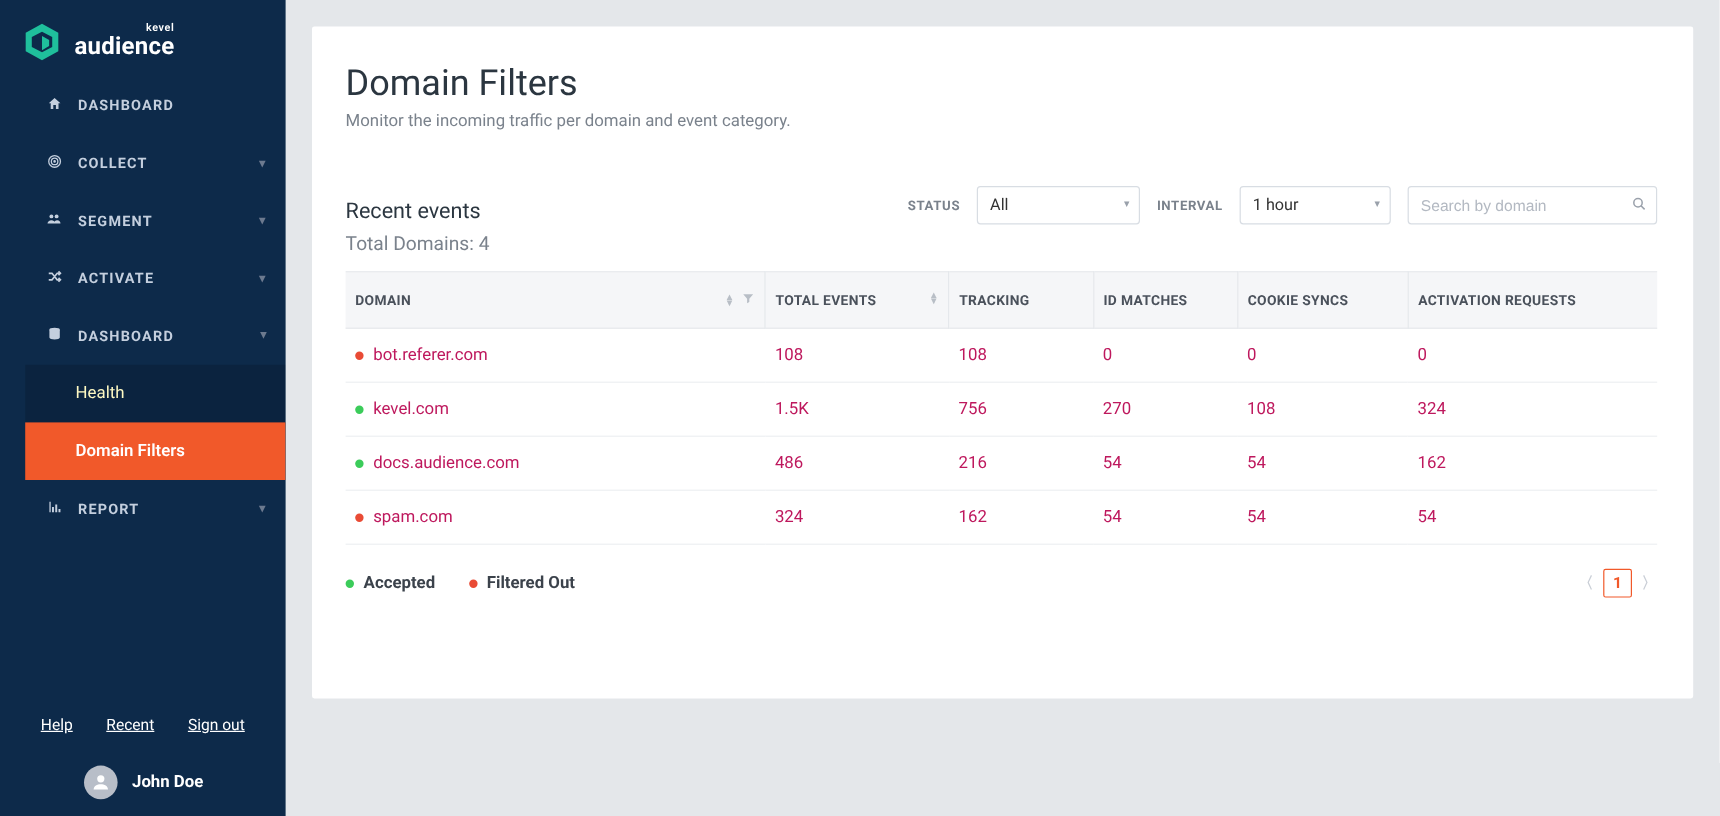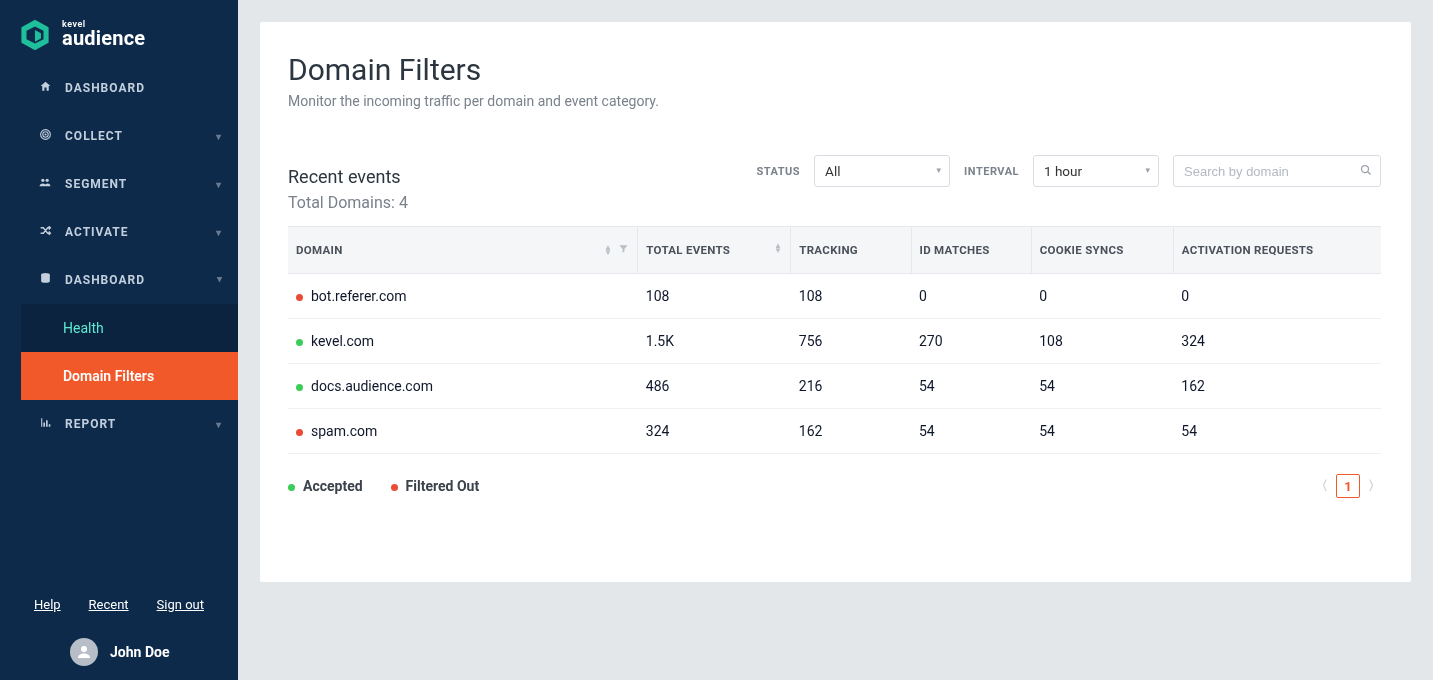--- a/index.html
+++ b/index.html
@@ -36,20 +36,21 @@
   }
   .logo-text small {
     display:block;
     font-size: 9px;
     letter-spacing: 0.5px;
     font-weight: 600;
     color:#fff;
     text-transform: lowercase;
     line-height:1;
     margin-bottom:-3px;
+    text-align:right;
   }
   .logo-text .prod {
     font-size: 20px;
     font-weight: 700;
     letter-spacing: 0.2px;
   }
 
   .nav {
     flex: 1;
     overflow-y: auto;
@@ -71,21 +72,21 @@
   .nav-section .chev { font-size:10px; color:#6c7a8f; }
   .nav-section.open .chev { transform: rotate(180deg); }
 
   .sub-items { background: rgba(0,0,0,0.15); }
   .sub-item {
     height:48px;
     display:flex;
     align-items:center;
     padding-left:42px;
     font-size:14px;
-    color:#5eead4;
+    color:#fef9c3;
     cursor:pointer;
   }
   .sub-item.active {
     background:#f1592a;
     color:#fff;
     font-weight:600;
   }
 
   .sidebar-footer {
     padding: 12px 0 0 0;
@@ -225,21 +226,21 @@
     font-size:10px;
     align-items:center;
   }
   .sort-ic { display:inline-flex; flex-direction:column; line-height:5px; font-size:8px; }
   .filter-ic { font-size:11px; }
 
   table.data tbody td {
     border-bottom:1px solid #edeff2;
     padding: 14px 8px;
     font-size:14px;
-    color:#0f172a;
+    color:#be185d;
   }
   .dot { display:inline-block; width:7px; height:7px; border-radius:50%; margin-right:8px; vertical-align:middle;}
   .dot.green { background:#3bcc5a; }
   .dot.red { background:#e94b35; }
 
   .legend-row {
     display:flex;
     align-items:center;
     justify-content:space-between;
     margin-top: 20px;

